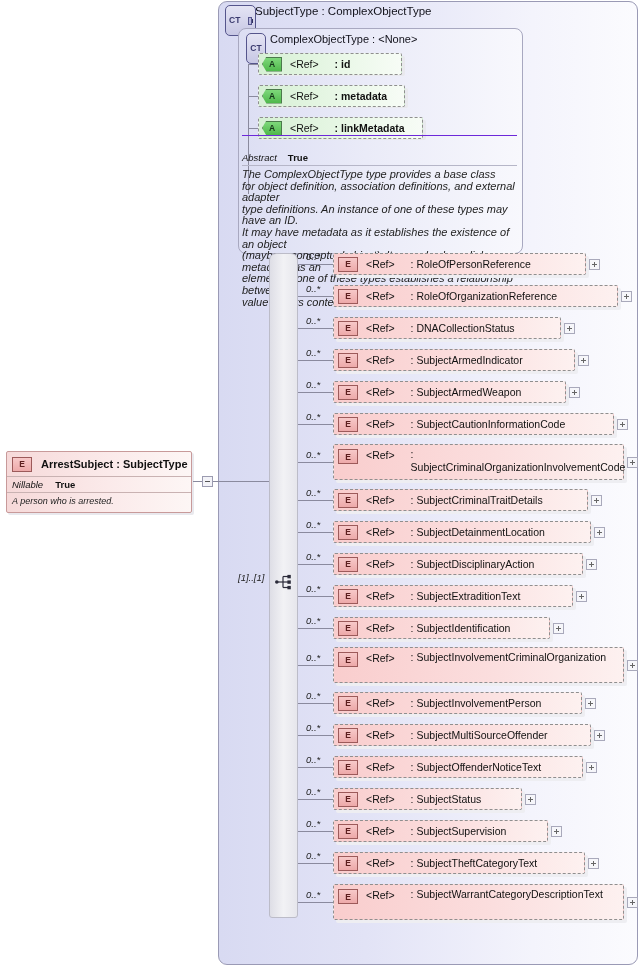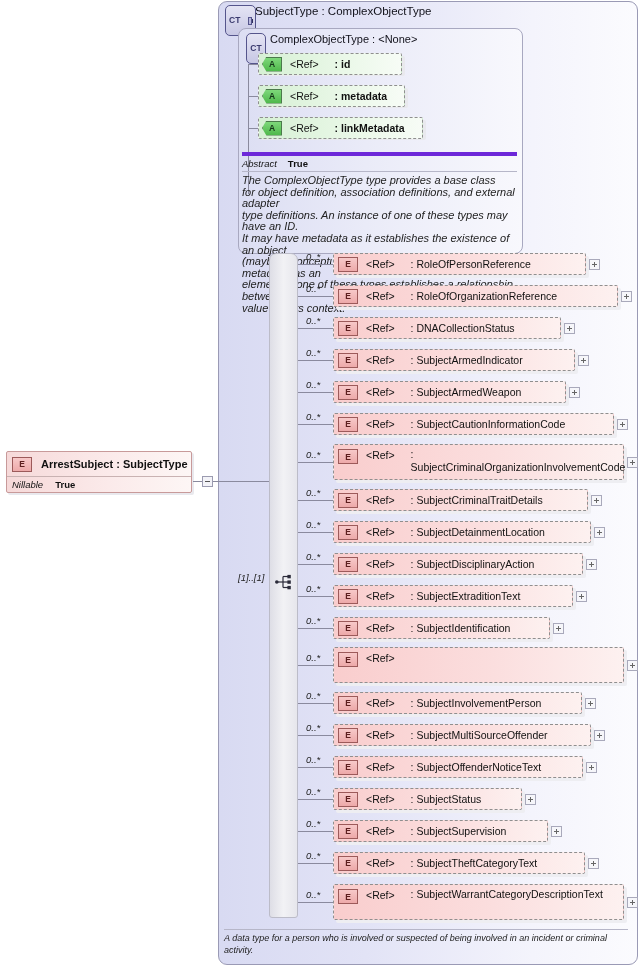--- a/index.html
+++ b/index.html
@@ -140,26 +140,26 @@
     font-weight: bold;
     color: #111;
     margin-left: 16px;
     white-space: nowrap;
   }
 
   
   .abstract-box {
     position: absolute;
     left: 242px;
-    top: 152px;
+    top: 135px;
     width: 275px;
     box-sizing: border-box;
-    border-top: 4px solid #6d28d9;
+    border-top: 1px solid #6d28d9;
     background: transparent;
-    padding-top: 2px;
+    padding-top: 16px;
   }
   .abstract-row {
     display: flex;
     align-items: baseline;
     gap: 11px;
     padding-bottom: 2px;
     border-bottom: 1px solid #b6b6c8;
   }
   .abstract-key {
     font-size: 9.5px;
@@ -413,20 +413,21 @@
 
   <div class="src-box">
     <div class="src-head">
       <span class="icon-e">E</span>
       <span class="src-title">ArrestSubject : SubjectType</span>
     </div>
     <div class="src-props">
       <span class="src-key">Nillable</span>
       <span class="src-val">True</span>
     </div>
+    <div class="src-doc">A person who is arrested.</div>
   </div>
 
   <div class="hline" style="left:193px; top:481px; width:9px;"></div>
   <div class="toggle-box" style="left:202px; top:476px;"></div>
   <div class="hline" style="left:213px; top:481px; width:56px;"></div>
 
   <div class="seq-bar"></div>
   <div class="card-label" style="left:238px; top:572px;">[1]..[1]</div>
   <svg class="seq-icon" viewBox="0 0 20 18">
     <line x1="1.5" y1="9" x2="8" y2="9" stroke="#2b2b3a" stroke-width="1.2"></line>
@@ -535,20 +536,21 @@
         <span class="icon-e">E</span>
         <span class="elem-ref">&lt;Ref&gt;</span>
         <span class="elem-name">: SubjectIdentification</span>
       </div>
       <div class="expand" style="left: 553px; top: 623px;"></div>
       <div class="hline" style="left: 298px; top: 665px; width: 35px;"></div>
       <div class="occ" style="left: 306px; top: 652px;">0..*</div>
       <div class="elem-row" style="left: 333px; top: 647px; width: 291px; height: 36px; align-items: flex-start; padding-top: 3px;">
         <span class="icon-e" style="margin-top: 1px;">E</span>
         <span class="elem-ref" style="margin-top: 1px;">&lt;Ref&gt;</span>
+        <span class="elem-name" style="width: 200px;">: SubjectInvolvementCriminalOrganization</span>
       </div>
       <div class="expand" style="left: 627px; top: 660px;"></div>
       <div class="hline" style="left: 298px; top: 703px; width: 35px;"></div>
       <div class="occ" style="left: 306px; top: 690px;">0..*</div>
       <div class="elem-row" style="left: 333px; top: 692px; width: 249px; height: 22px;">
         <span class="icon-e">E</span>
         <span class="elem-ref">&lt;Ref&gt;</span>
         <span class="elem-name">: SubjectInvolvementPerson</span>
       </div>
       <div class="expand" style="left: 585px; top: 698px;"></div>
@@ -595,15 +597,14 @@
       <div class="hline" style="left: 298px; top: 902px; width: 35px;"></div>
       <div class="occ" style="left: 306px; top: 889px;">0..*</div>
       <div class="elem-row" style="left: 333px; top: 884px; width: 291px; height: 36px; align-items: flex-start; padding-top: 3px;">
         <span class="icon-e" style="margin-top: 1px;">E</span>
         <span class="elem-ref" style="margin-top: 1px;">&lt;Ref&gt;</span>
         <span class="elem-name" style="width: 200px;">: SubjectWarrantCategoryDescriptionText</span>
       </div>
       <div class="expand" style="left: 627px; top: 897px;"></div>
     </div>
 
-  <div class="footer-doc">A data type for a person who is involved or suspected of being involved in an incident or criminal activity.</div>
 
 </div>
 
 </body></html>

